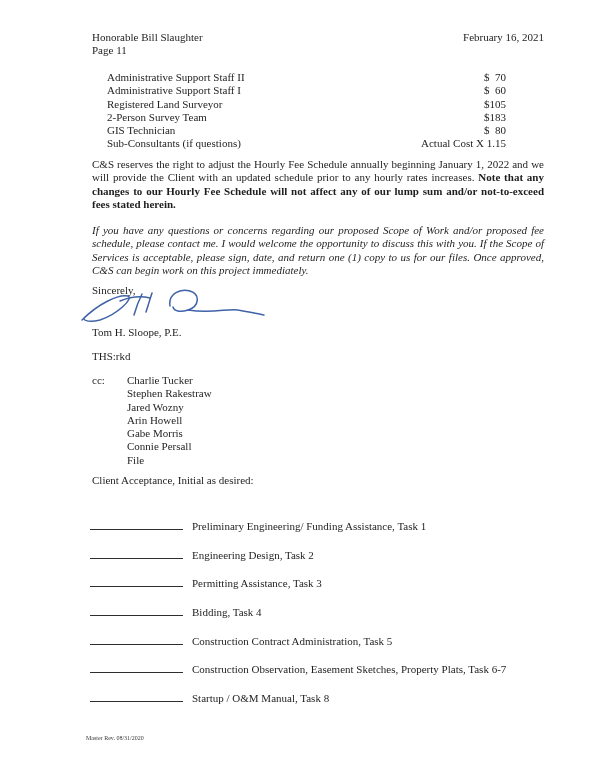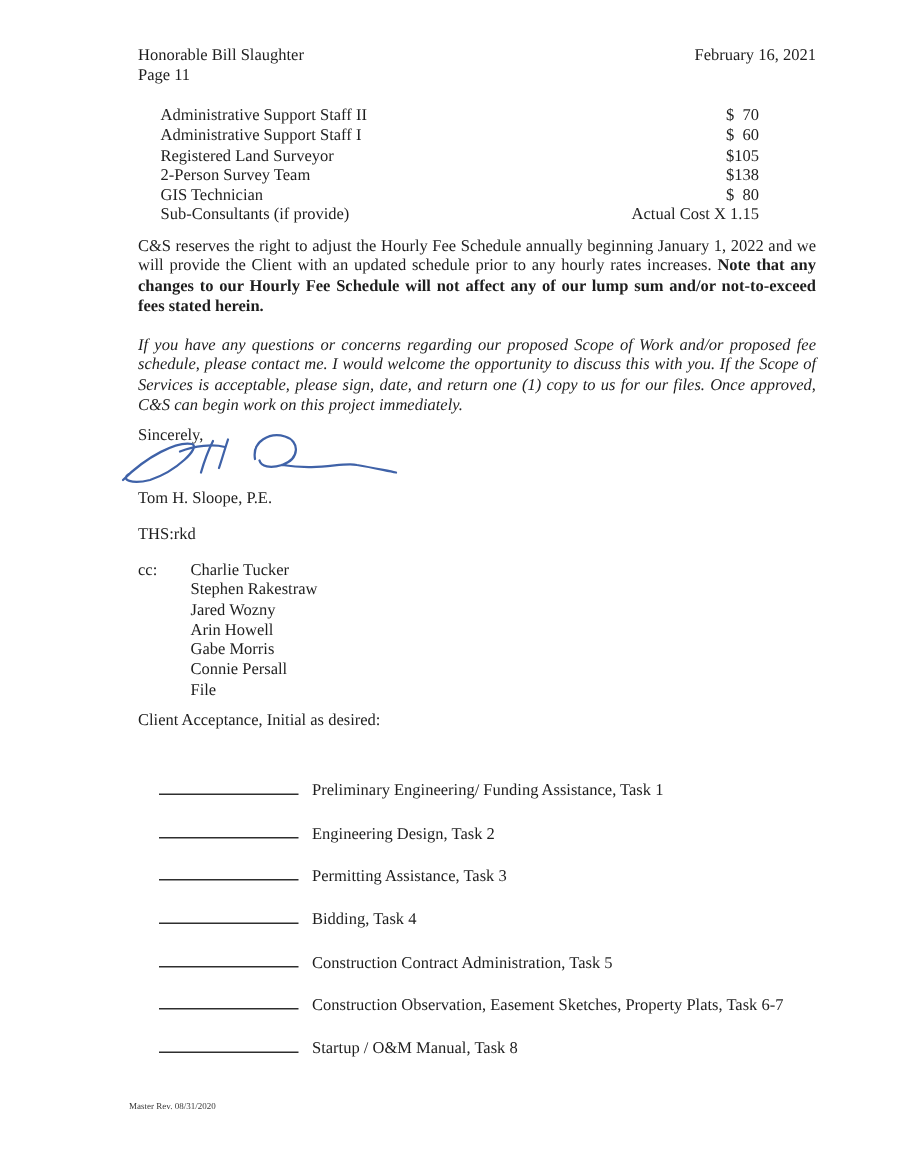--- a/index.html
+++ b/index.html
@@ -23,21 +23,21 @@
   .para { top:158px; left:72px; right:76px; text-align:justify; margin:0; }
   .para2 { top:224px;font-style:italic; }
   .bold { font-weight:bold; }
   .closing { top:284px; left:72px; }
   .signature-svg { top:284px; left:58px; }
   .signer { top:326px; left:72px; }
   .ref { top:350px; left:72px; }
   .cc { top:374px; left:72px; display:flex; }
   .cc-label { width:35px; }
   .acceptance { top:474px; left:72px; }
-  .tasks { top:517px; left:86px; right:40px; }
+  .tasks { top:517px; left:70px; right:40px; }
   .task-row { height:28.7px; white-space:nowrap; }
   .blank {
     display:inline-block; width:93px; height:12px;
     border-bottom:1px solid #2e2e2e;
   }
   .task-label { margin-left:9px; }
   .footer {
     top:735px; left:66px;
     font-size:6px; line-height:7px; color:#3a3a3a;
   }
@@ -63,28 +63,28 @@
     <div class="fee-row">
       <span>Administrative Support Staff I</span>
       <span class="fee-value">$  60</span>
     </div>
     <div class="fee-row">
       <span>Registered Land Surveyor</span>
       <span class="fee-value">$105</span>
     </div>
     <div class="fee-row">
       <span>2-Person Survey Team</span>
-      <span class="fee-value">$138</span>
+      <span class="fee-value">$183</span>
     </div>
     <div class="fee-row">
       <span>GIS Technician</span>
       <span class="fee-value">$  80</span>
     </div>
     <div class="fee-row">
-      <span>Sub-Consultants (if provide)</span>
+      <span>Sub-Consultants (if questions)</span>
       <span class="fee-value">Actual Cost X 1.15</span>
     </div>
   </div>
 
   <p class="abs para"><span>C&amp;S reserves the right to adjust the Hourly Fee Schedule annually beginning January 1, 2022 and we will provide the Client with an updated schedule prior to any hourly rates increases. </span><span class="bold">Note that any changes to our Hourly Fee Schedule will not affect any of our lump sum and/or not-to-exceed fees stated herein.</span></p>
 
   <p class="abs para para2">If you have any questions or concerns regarding our proposed Scope of Work and/or proposed fee schedule, please contact me.  I would welcome the opportunity to discuss this with you.  If the Scope of Services is acceptable, please sign, date, and return one (1) copy to us for our files.  Once approved, C&amp;S can begin work on this project immediately.</p>
 
   <div class="abs closing">Sincerely,</div>
 

